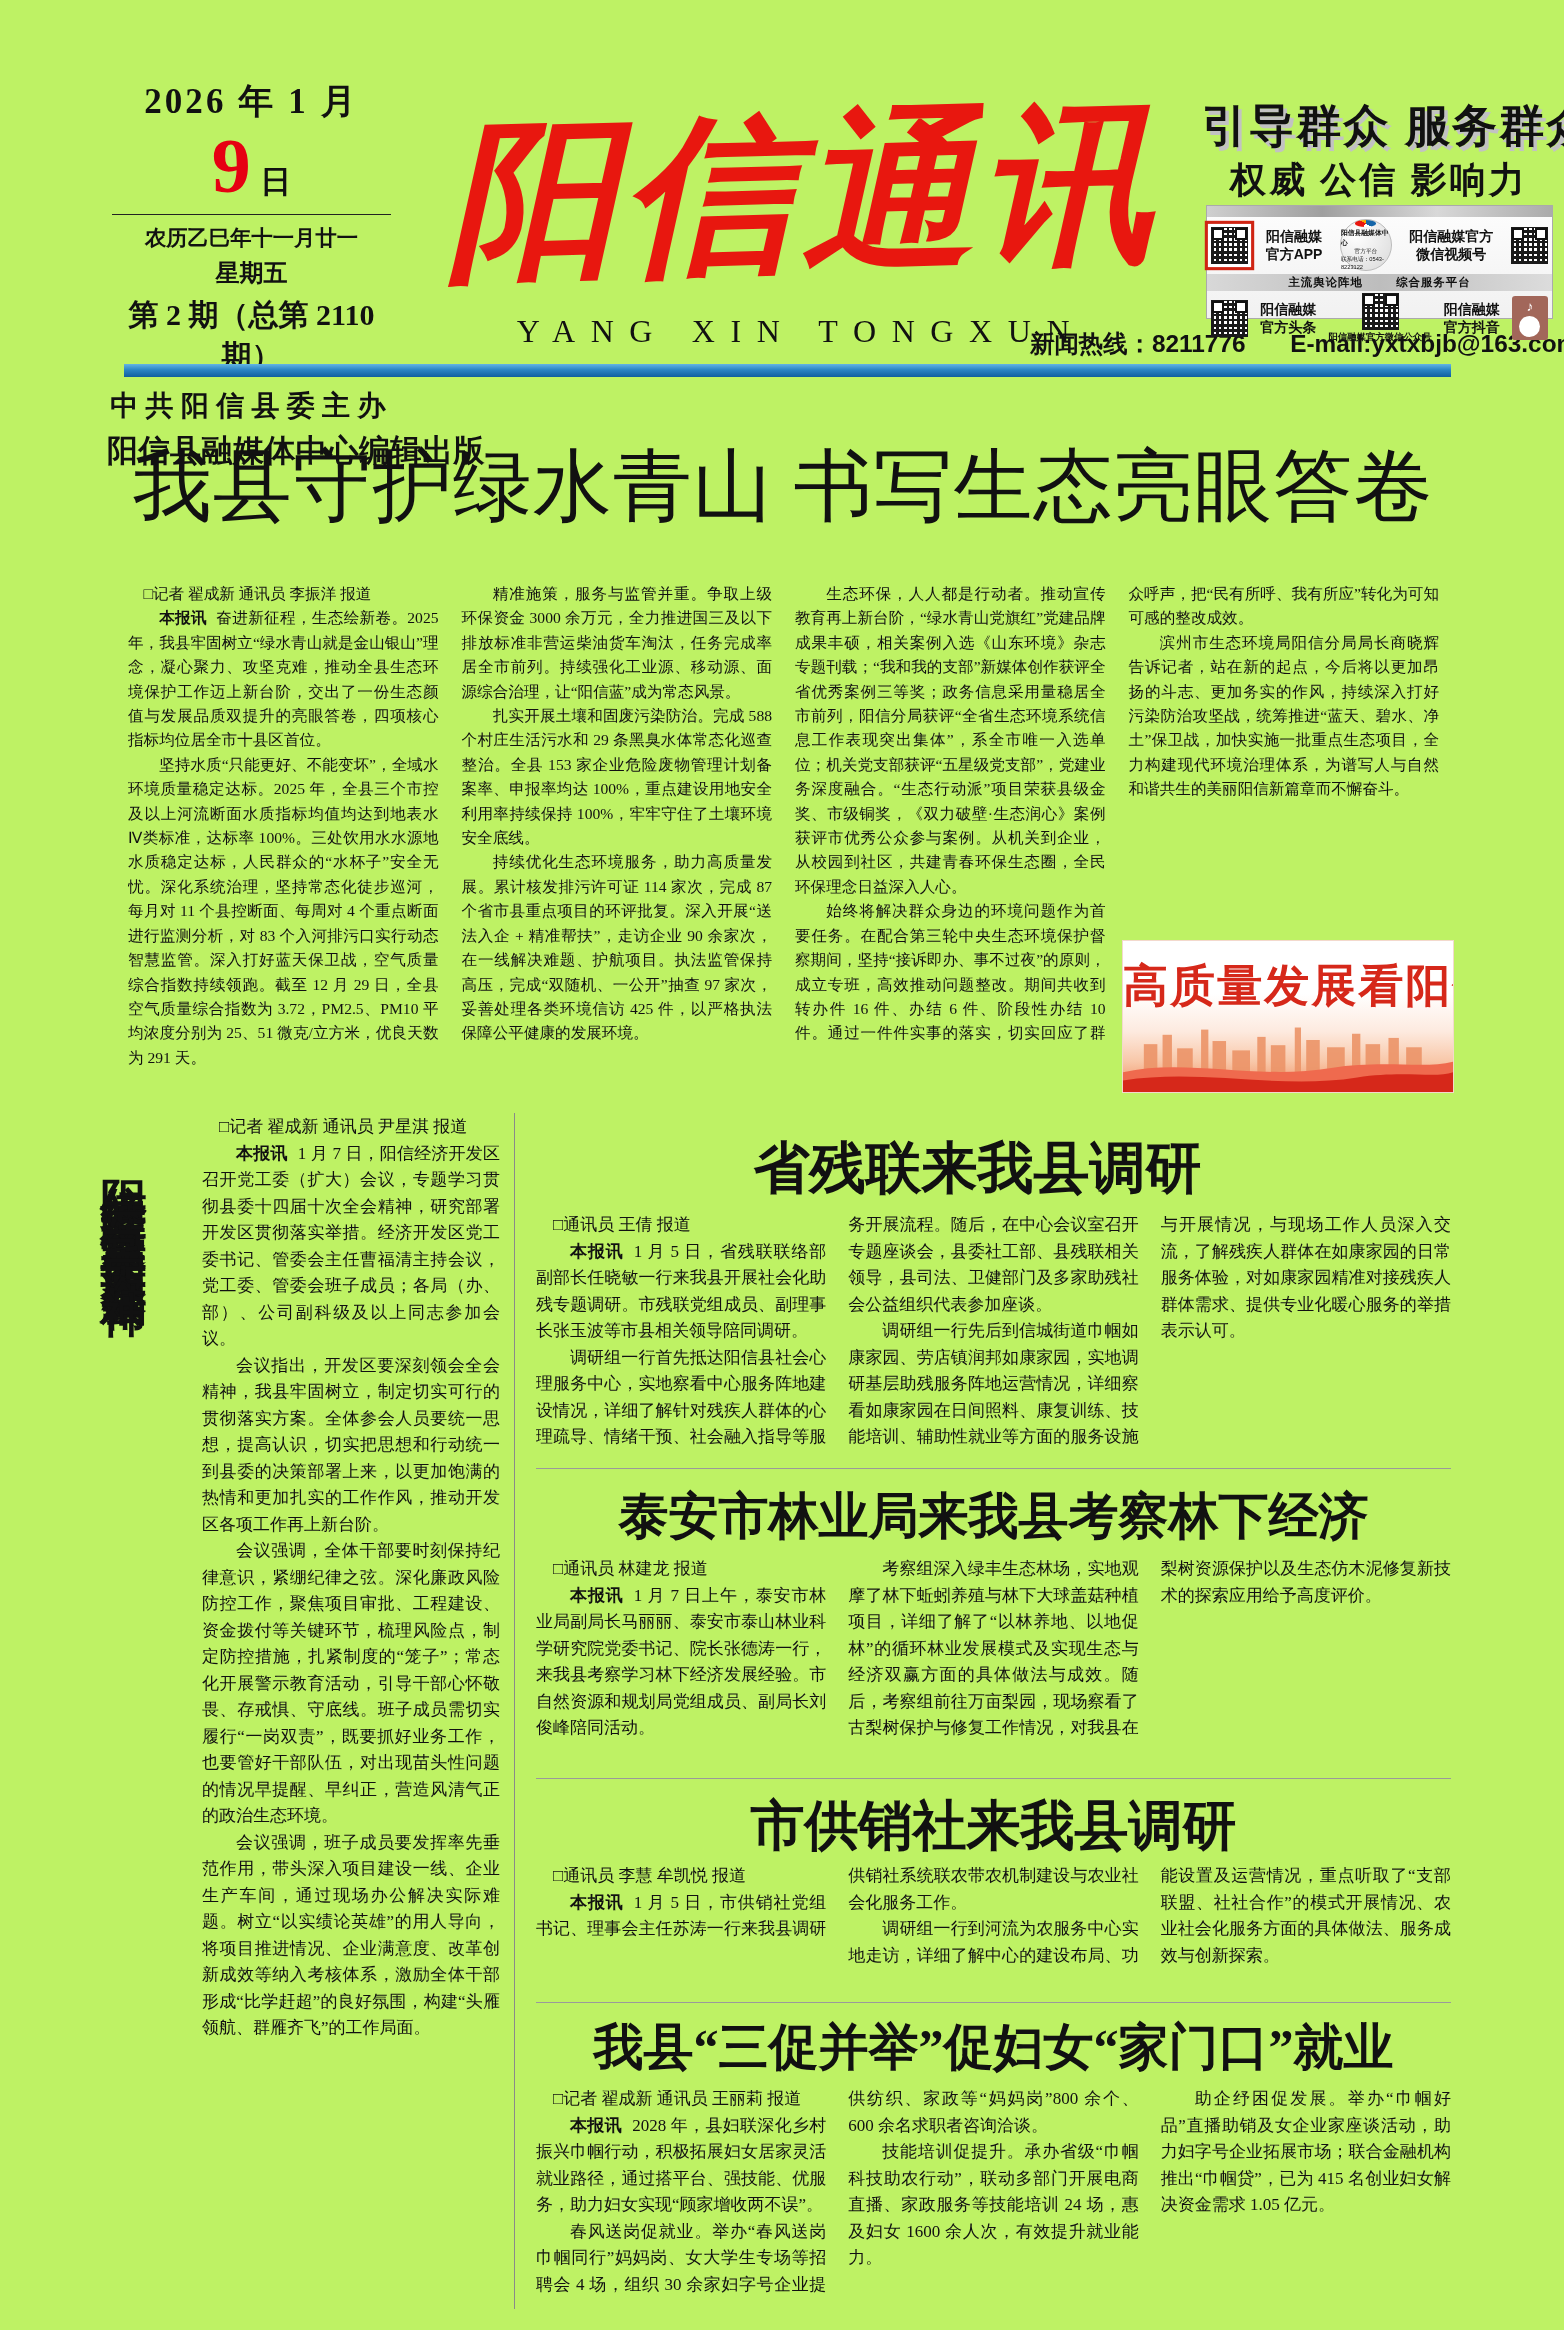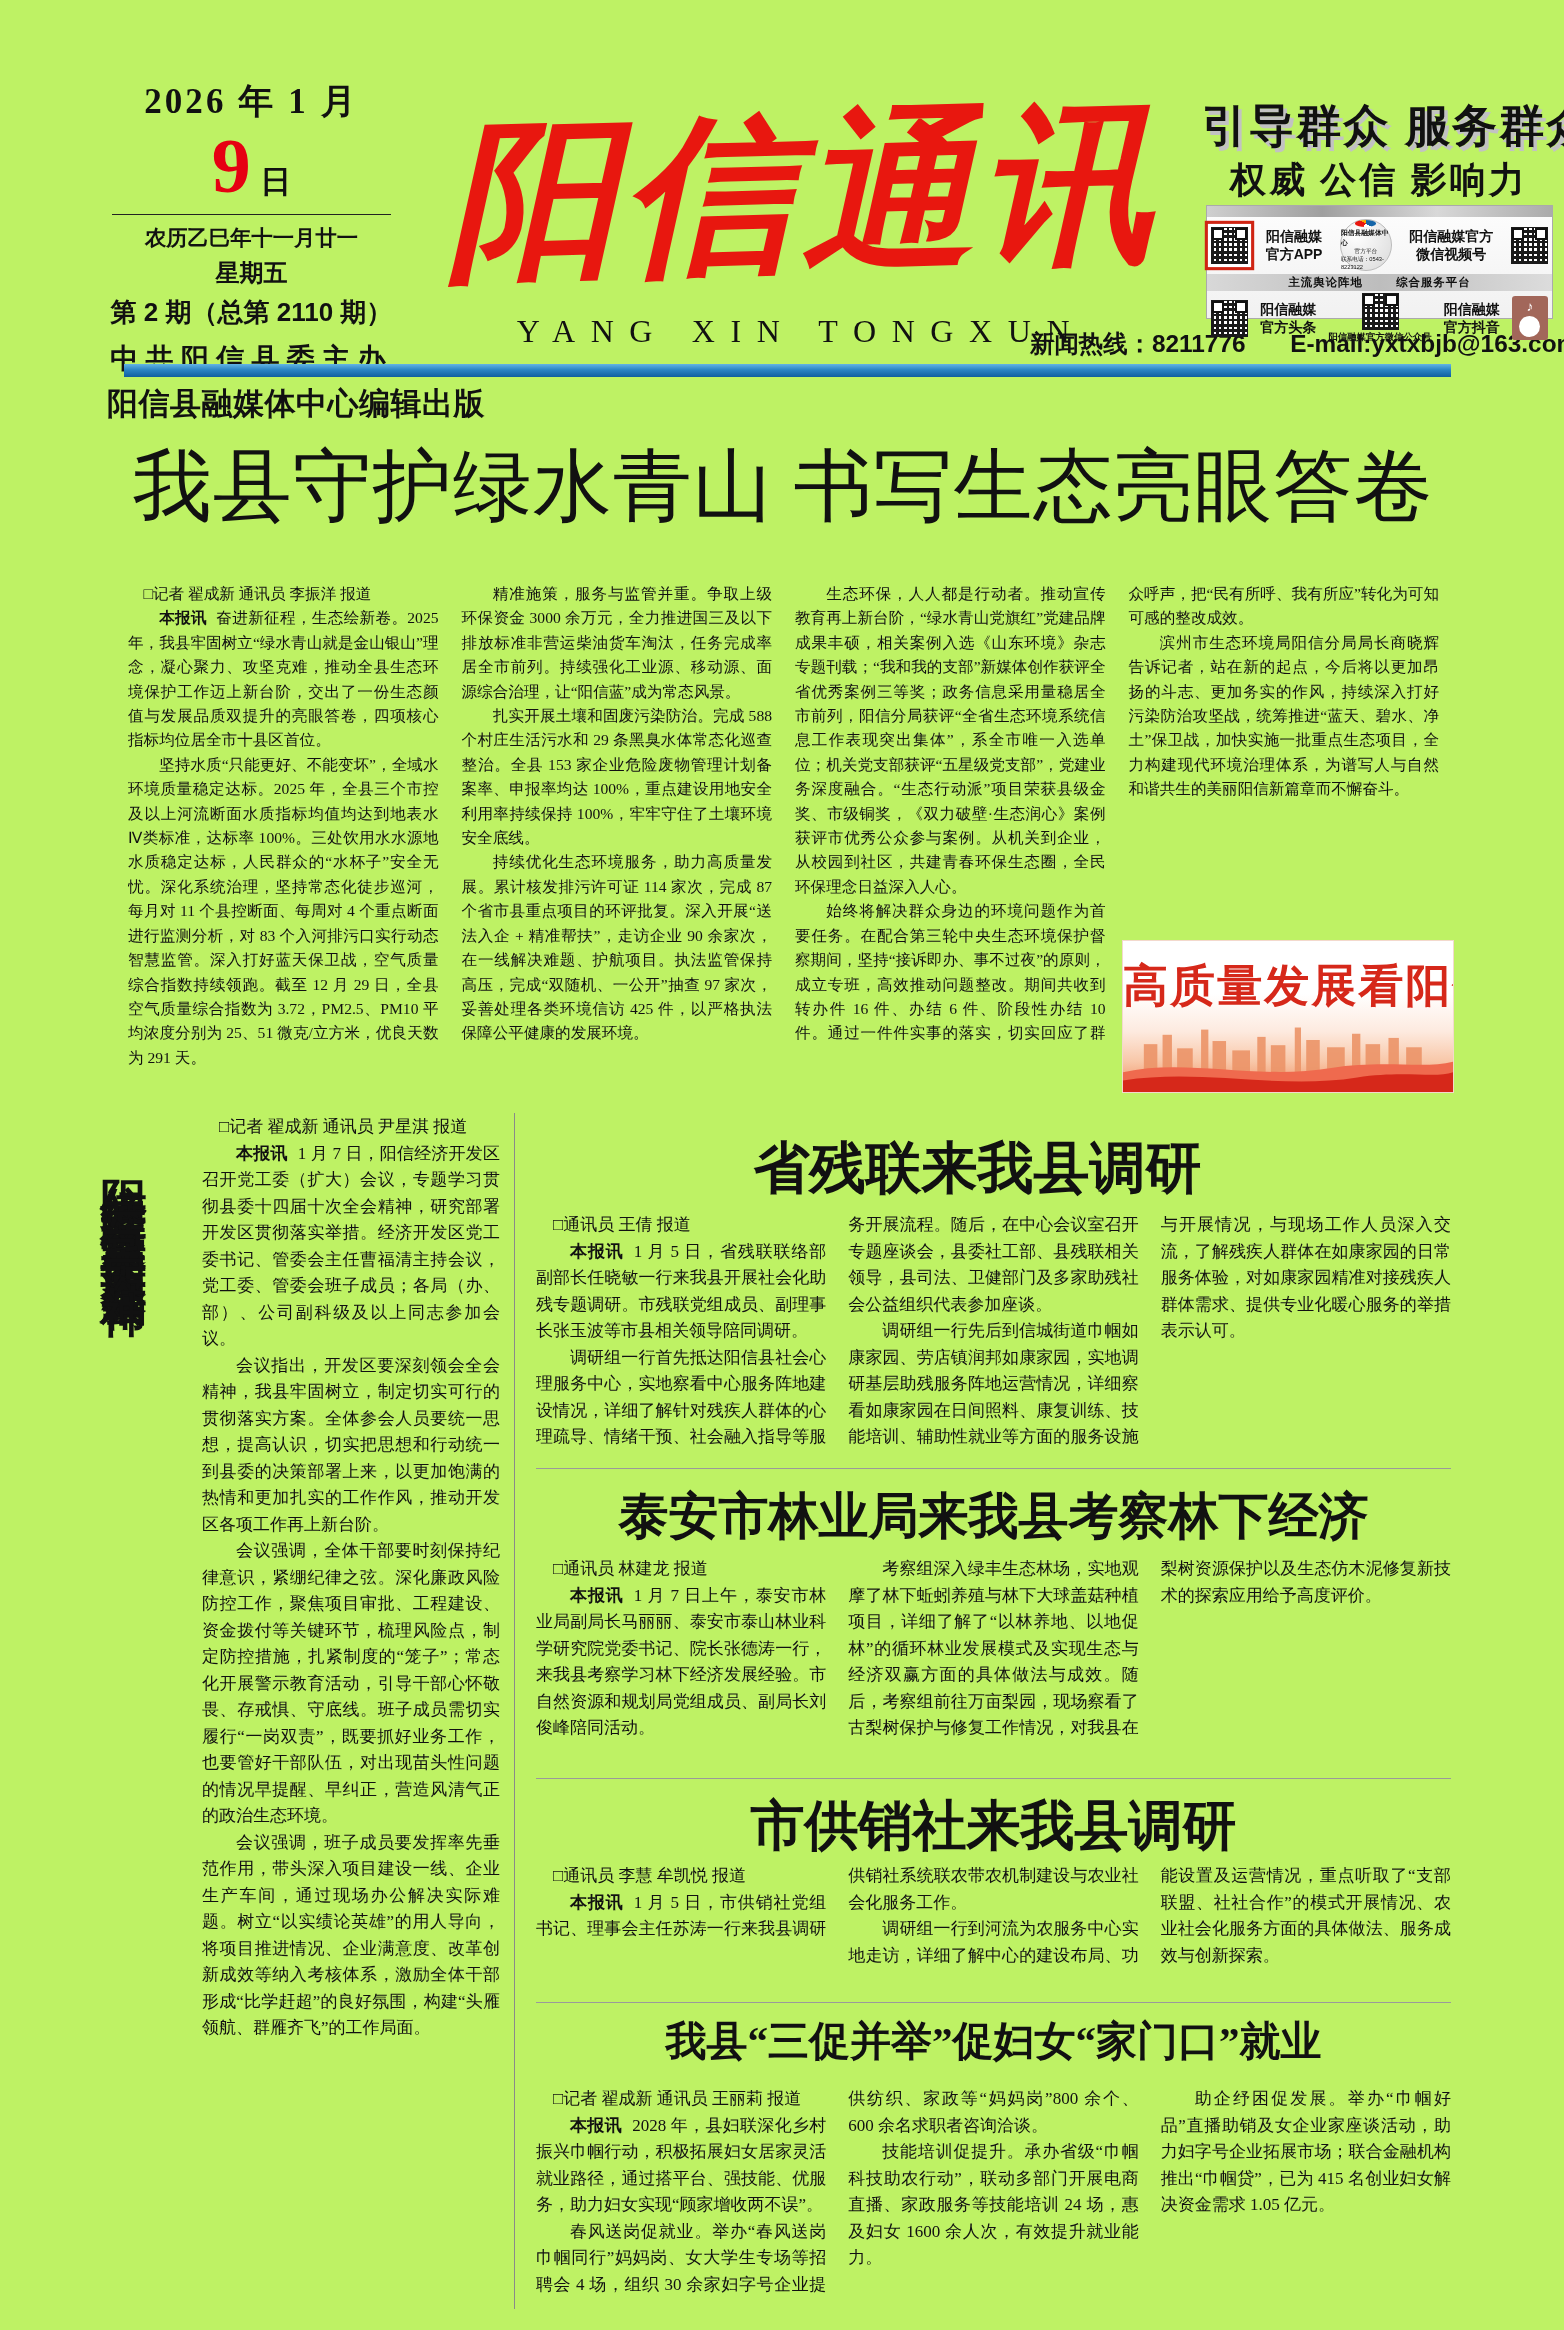--- a/index.html
+++ b/index.html
@@ -7,21 +7,21 @@
         font-family:"Liberation Serif",serif;color:#111;}
   
   .datebox{position:absolute;left:107px;top:78px;width:289px;text-align:center;}
   .date-line1{font-size:35px;font-weight:bold;letter-spacing:3.1px;}
   .date-day-row{margin-top:2.1px;}
   .date-day{font-size:78px;font-weight:bold;color:#e60012;line-height:1;}
   .date-day-suffix{font-size:31px;font-weight:bold;margin-left:9.4px;}
   .date-rule{border:none;border-top:1.6px solid #222;margin:9.4px 5.2px 7.3px 5.2px;}
   .lunar{font-size:21.3px;font-weight:bold;font-family:"Liberation Sans",sans-serif;}
   .weekday{font-size:24px;font-weight:bold;font-family:"Liberation Sans",sans-serif;margin-top:5.2px;}
-  .issue{font-size:26px;font-weight:bold;font-family:Liberation Sans, sans-serif;margin-top:6.2px;}
+  .issue{font-size:30px;font-weight:bold;font-family:Liberation Serif, serif;margin-top:6.2px;}
   .org{font-size:28px;font-weight:bold;font-family:"Liberation Sans",sans-serif;letter-spacing:7.3px;margin-top:9.4px;white-space:nowrap;}
   .pub{font-size:31px;font-weight:bold;font-family:"Liberation Sans",sans-serif;letter-spacing:0.5px;margin-top:5.2px;white-space:nowrap;}
   .masthead{position:absolute;left:411px;top:78px;width:780px;text-align:center;}
   .brand{font-size:172px;line-height:1.35;font-weight:900;font-style:italic;color:#e8170f;
          letter-spacing:6.2px;white-space:nowrap;transform:rotate(-1.5deg);}
   .pinyin{font-size:32px;letter-spacing:15.6px;margin-top:3.1px;white-space:nowrap;}
   .hotline-row{position:absolute;left:1030px;top:328px;width:525px;font-family:"Liberation Sans",sans-serif;
                font-size:24.4px;font-weight:bold;white-space:nowrap;}
   .slogan1{position:absolute;left:1202px;top:96px;width:354px;text-align:center;font-size:45px;font-weight:900;
            font-family:"Liberation Sans",sans-serif;letter-spacing:2.1px;text-shadow:3.6px 3.6px 0 #c2c2c2;white-space:nowrap;}
@@ -228,21 +228,21 @@
   <div class="sub-headline" style="left:536px;top:1790px;width:915px;font-size:54px;">市供销社来我县调研</div>
   <div class="cols rblock" style="top:1863px;height:130px;">
     <p class="byline">□通讯员 李慧 牟凯悦 报道</p>
     <p><span class="lead">本报讯</span><span>1 月 5 日，市供销社党组书记、理事会主任苏涛一行来我县调研供销社系统联农带农机制建设与农业社会化服务工作。</span></p>
     <p>调研组一行到河流为农服务中心实地走访，详细了解中心的建设布局、功能设置及运营情况，重点听取了“支部联盟、社社合作”的模式开展情况、农业社会化服务方面的具体做法、服务成效与创新探索。</p>
 
   </div>
 
   <div class="hrule" style="left:536px;top:2002px;width:915px;"></div>
 
-  <div class="sub-headline" style="left:536px;top:2014px;width:915px;font-size:41px;">我县“三促并举”促妇女“家门口”就业</div>
+  <div class="sub-headline" style="left:536px;top:2014px;width:915px;font-size:50px;">我县“三促并举”促妇女“家门口”就业</div>
   <div class="cols rblock" style="top:2086px;height:235px;">
     <p class="byline">□记者 翟成新 通讯员 王丽莉 报道</p>
     <p><span class="lead">本报讯</span><span>2028 年，县妇联深化乡村振兴巾帼行动，积极拓展妇女居家灵活就业路径，通过搭平台、强技能、优服务，助力妇女实现“顾家增收两不误”。</span></p>
     <p>春风送岗促就业。举办“春风送岗 巾帼同行”妈妈岗、女大学生专场等招聘会 4 场，组织 30 余家妇字号企业提供纺织、家政等“妈妈岗”800 余个、600 余名求职者咨询洽谈。</p>
     <p>技能培训促提升。承办省级“巾帼科技助农行动”，联动多部门开展电商直播、家政服务等技能培训 24 场，惠及妇女 1600 余人次，有效提升就业能力。</p>
     <p>助企纾困促发展。举办“巾帼好品”直播助销及女企业家座谈活动，助力妇字号企业拓展市场；联合金融机构推出“巾帼贷”，已为 415 名创业妇女解决资金需求 1.05 亿元。</p>
   </div>
 
 </div>
 

